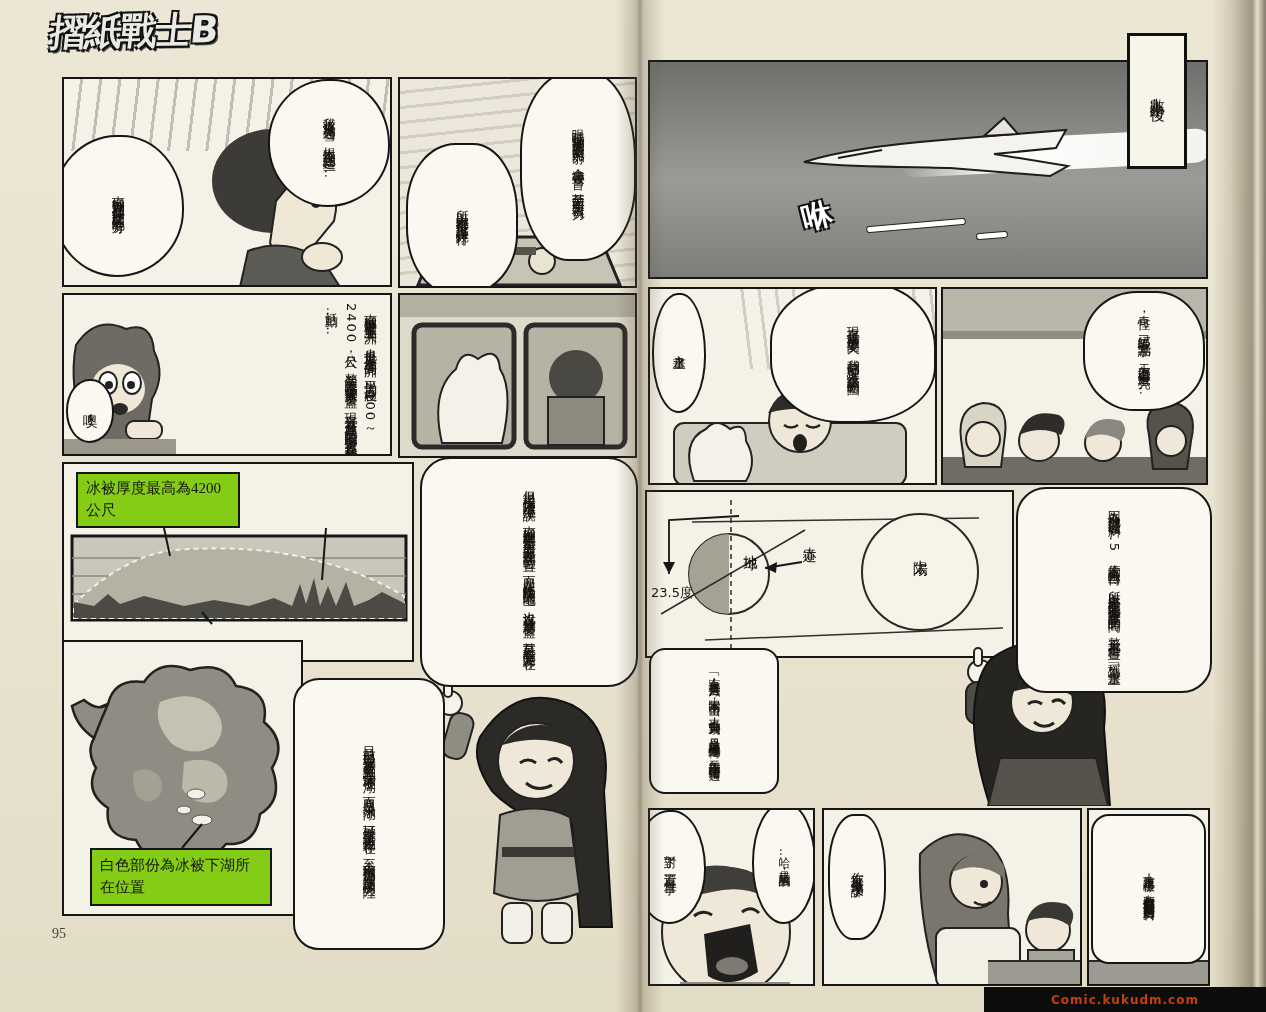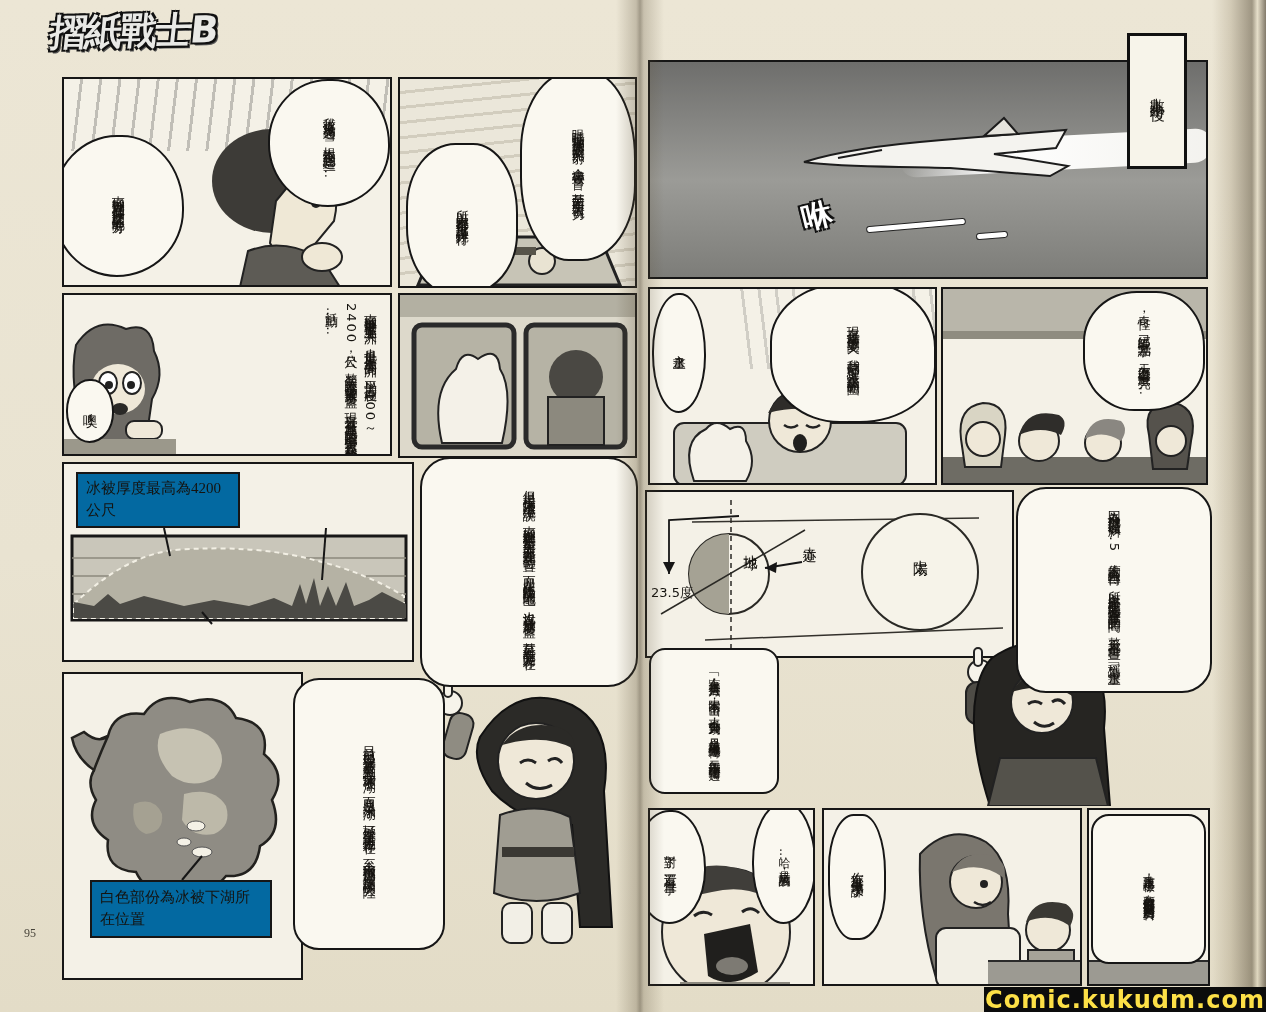--- a/index.html
+++ b/index.html
@@ -8,21 +8,21 @@
     font-family:"DejaVu Sans","Liberation Sans",sans-serif;color:#1b1813;}
   .panel{position:absolute;background:#f4f1e7;border:2px solid #161616;box-sizing:border-box;overflow:hidden;}
   .bubble{position:absolute;background:#faf8f0;border:2px solid #161616;box-sizing:border-box;
     display:flex;align-items:center;justify-content:center;z-index:5;}
   .ellip{border-radius:50% 48% 52% 50% / 50% 52% 48% 50%;}
   .cloud{border-radius:44% 40% 46% 42% / 42% 46% 40% 44%;}
   .vtext{writing-mode:vertical-rl;text-orientation:mixed;font-size:13px;line-height:1.5;
     letter-spacing:2px;color:#15130f;}
   .vtext.small{font-size:12px;line-height:1.4;letter-spacing:1px;}
   .vtext.big{font-size:15px;letter-spacing:3px;}
-  .label-box{position:absolute;background:#0369a1;border:2px solid #161616;box-sizing:border-box;
+  .label-box{position:absolute;background:#84cc16;border:2px solid #161616;box-sizing:border-box;
     font-family:"Liberation Serif","DejaVu Serif",serif;font-size:15px;line-height:1.45;
     padding:12px 8px;color:#15130f;z-index:6;display:flex;align-items:center;}
   .overlay-label{position:absolute;z-index:6;font-size:13px;color:#15130f;}
   .speedlines{position:absolute;left:0;top:0;right:0;height:72px;opacity:.45;
     background:repeating-linear-gradient(97deg,transparent 0 16px,rgba(35,35,35,.55) 16px 19px);}
   .rays{position:absolute;right:0;top:0;width:70%;height:80px;opacity:.35;
     background:repeating-linear-gradient(83deg,transparent 0 14px,rgba(40,40,40,.5) 14px 17px);}
   .gutter{position:absolute;left:616px;top:0;width:48px;height:1012px;z-index:20;pointer-events:none;
     background:linear-gradient(90deg,rgba(92,80,56,0) 0%,rgba(92,80,56,.28) 42%,rgba(58,48,30,.42) 50%,rgba(92,80,56,.25) 58%,rgba(92,80,56,0) 100%);}
   .page-edge{position:absolute;left:1212px;top:0;width:54px;height:1012px;z-index:19;pointer-events:none;
@@ -31,25 +31,25 @@
     font-weight:900;font-size:37px;letter-spacing:-2px;transform:skewX(-7deg) rotate(-1deg);
     color:#e9e9e6;text-shadow:2px 2px 0 #111,-2px -2px 0 #111,2px -2px 0 #111,-2px 2px 0 #111,3px 3px 0 #555;}
   .caption-box{position:absolute;background:#f7f4ea;border:3px solid #111;box-sizing:border-box;
     display:flex;align-items:center;justify-content:center;z-index:9;}
   .sfx{position:absolute;font-size:30px;font-weight:900;color:#fff;transform:rotate(-14deg);
     text-shadow:2px 2px 0 #111,-2px -2px 0 #111,2px -2px 0 #111,-2px 2px 0 #111;z-index:4;}
   .dash{position:absolute;height:5px;background:#fff;border:1px solid #222;border-radius:4px;transform:rotate(-5deg);z-index:4;}
   .trail{position:absolute;border-radius:22px;transform:skewY(-3deg);z-index:2;
     background:linear-gradient(90deg,rgba(255,255,255,0) 0%,#ffffff 30%,#f3f2ee 100%);}
   .graystrip{position:absolute;background:#9c9a92;border-top:2px solid #2a2a2a;z-index:3;}
-  .pagenum{position:absolute;left:24px;top:926px;font-family:"Liberation Serif","DejaVu Serif",serif;
-    font-size:12px;color:#48443a;z-index:8;}
+  .pagenum{position:absolute;left:52px;top:926px;font-family:"Liberation Serif","DejaVu Serif",serif;
+    font-size:14px;color:#48443a;z-index:8;}
   .watermark{position:absolute;left:984px;top:987px;width:282px;height:25px;background:#0c0c0c;
     display:flex;align-items:center;justify-content:center;z-index:30;}
-  .watermark span{color:#fde047;font-weight:bold;font-size:24px;letter-spacing:1px;}
+  .watermark span{color:#c2410c;font-weight:bold;font-size:12px;letter-spacing:1px;}
   .art{position:absolute;z-index:1;}
 </style>
 </head>
 <body>
 
 <div id="stage">
 
   <div class="logo">摺紙戰士B</div>
 
   <div class="panel" style="left:62px;top:77px;width:330px;height:210px;">
@@ -127,21 +127,21 @@
     </svg>
     <div class="label-box" style="left:12px;top:8px;width:164px;height:56px;">
       <span>冰被厚度最高為4200公尺</span>
     </div>
   </div>
 
   <div class="bubble" style="left:420px;top:457px;width:218px;height:230px;border-radius:30px;">
     <span class="vtext">但是根據大陸漂流學說，南極洲在數千年前可能並不在現在的位置，而是在比較溫暖的地區，也沒有被冰層覆蓋，甚至可能有文明存在。</span>
   </div>
 
-  <div class="panel" style="left:62px;top:672px;width:241px;height:308px;">
+  <div class="panel" style="left:62px;top:640px;width:241px;height:276px;">
     <svg class="art" style="left:0;top:0;" width="241" height="276" viewBox="0 0 241 276">
       <path d="M30,96 Q18,70 44,62 Q50,36 80,40 Q96,16 126,28 Q160,18 172,44 Q206,48 200,80 Q224,100 208,126 Q220,158 196,172 Q192,204 162,202 Q142,226 116,212 Q84,224 72,198 Q40,196 44,166 Q20,150 32,126 Q22,110 30,96 Z" fill="#8f8c84" stroke="#22211e" stroke-width="2.5"></path>
       <path d="M30,96 Q12,84 8,64 L20,58 Q34,70 44,62 Q36,80 30,96 Z" fill="#8f8c84" stroke="#22211e" stroke-width="2.5"></path>
       <path d="M96,60 Q130,46 150,66 Q166,86 150,104 Q128,116 108,102 Q88,80 96,60 Z" fill="#c6c2b2"></path>
       <path d="M120,120 Q150,112 162,132 Q168,152 150,160 Q128,164 118,146 Z" fill="#bdb9a9"></path>
       <path d="M70,130 Q90,122 98,140 Q100,158 82,160 Q66,154 70,130 Z" fill="#a5a192"></path>
       <ellipse cx="132" cy="152" rx="9" ry="5" fill="#f4f1e6" stroke="#555" stroke-width="1"></ellipse>
       <ellipse cx="120" cy="168" rx="7" ry="4" fill="#f4f1e6" stroke="#555" stroke-width="1"></ellipse>
       <ellipse cx="138" cy="178" rx="10" ry="5" fill="#f4f1e6" stroke="#555" stroke-width="1"></ellipse>
       <line x1="138" y1="182" x2="118" y2="206" stroke="#161616" stroke-width="2"></line>

